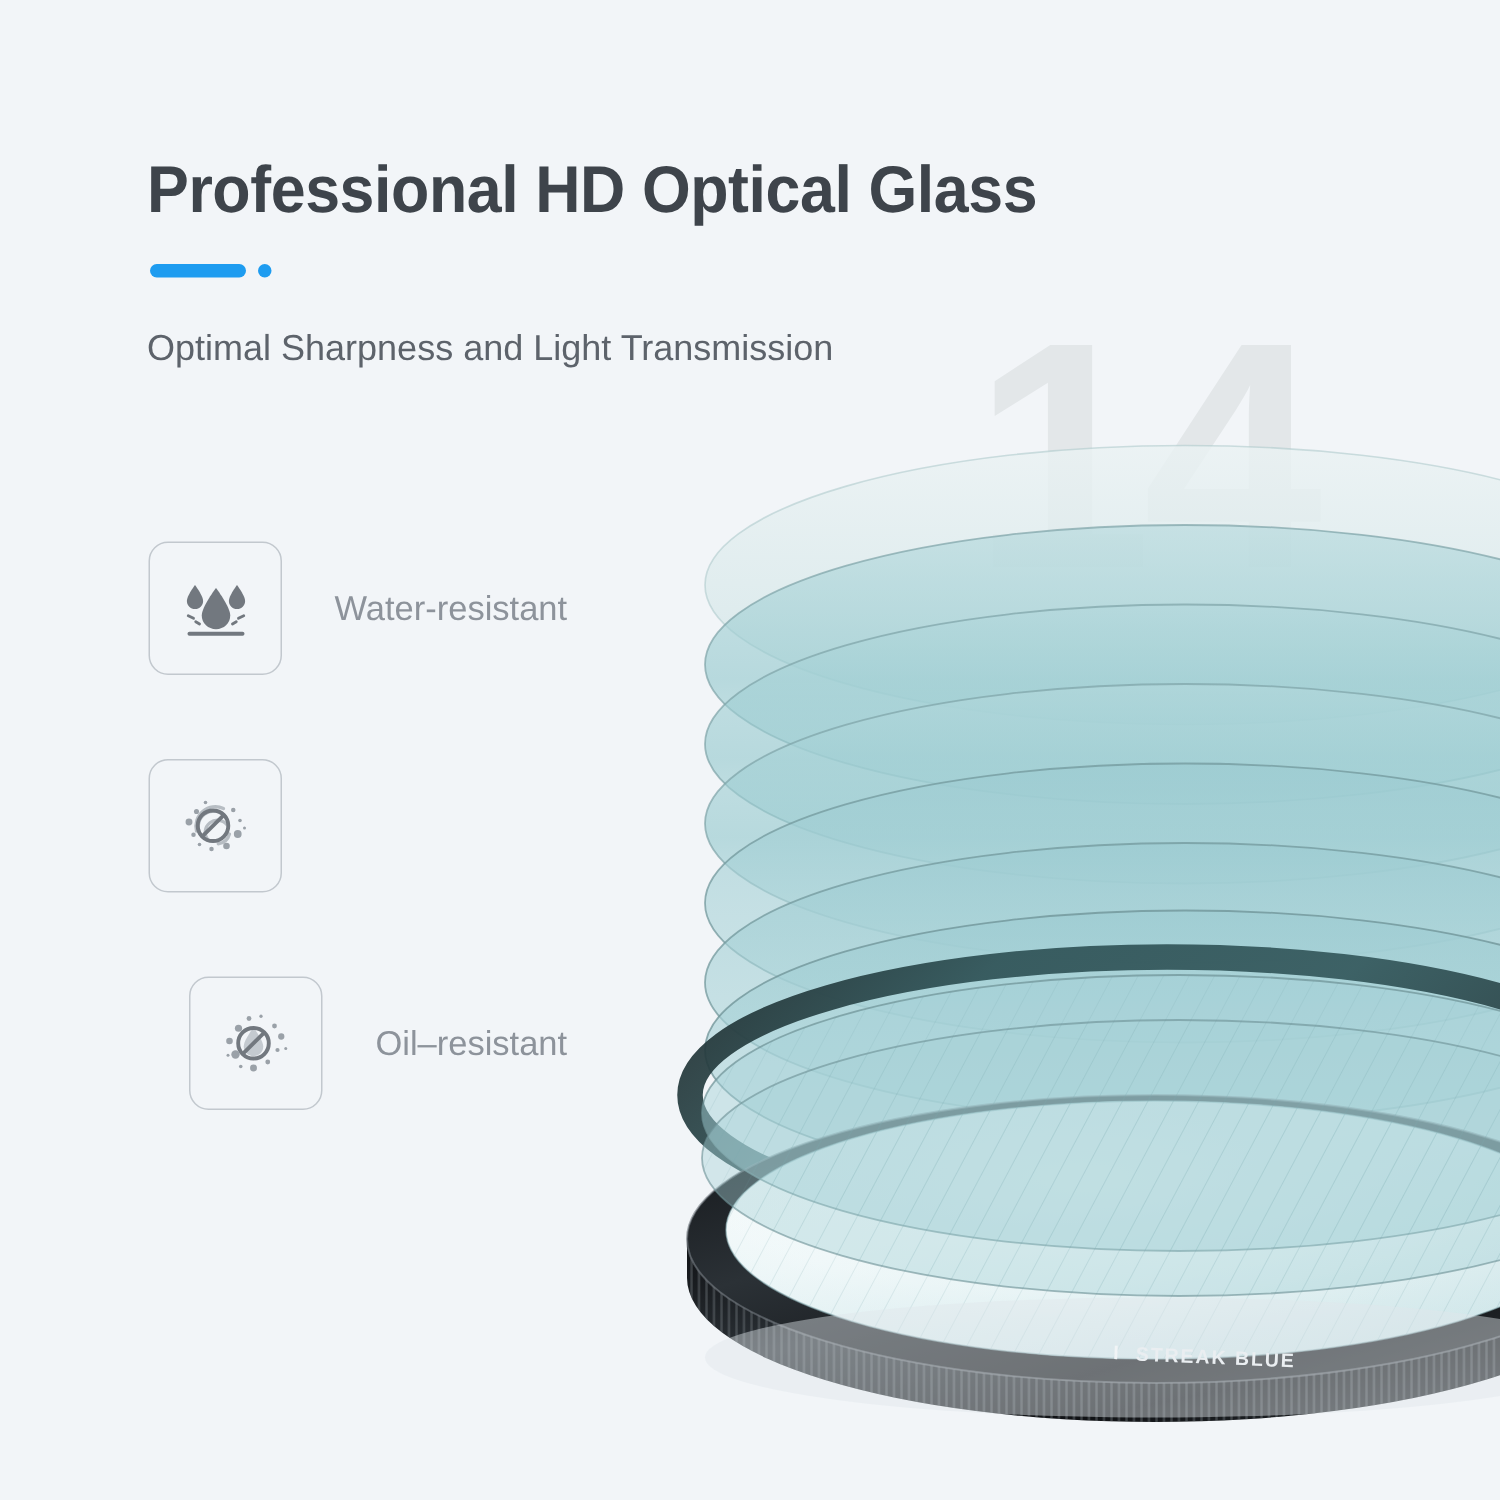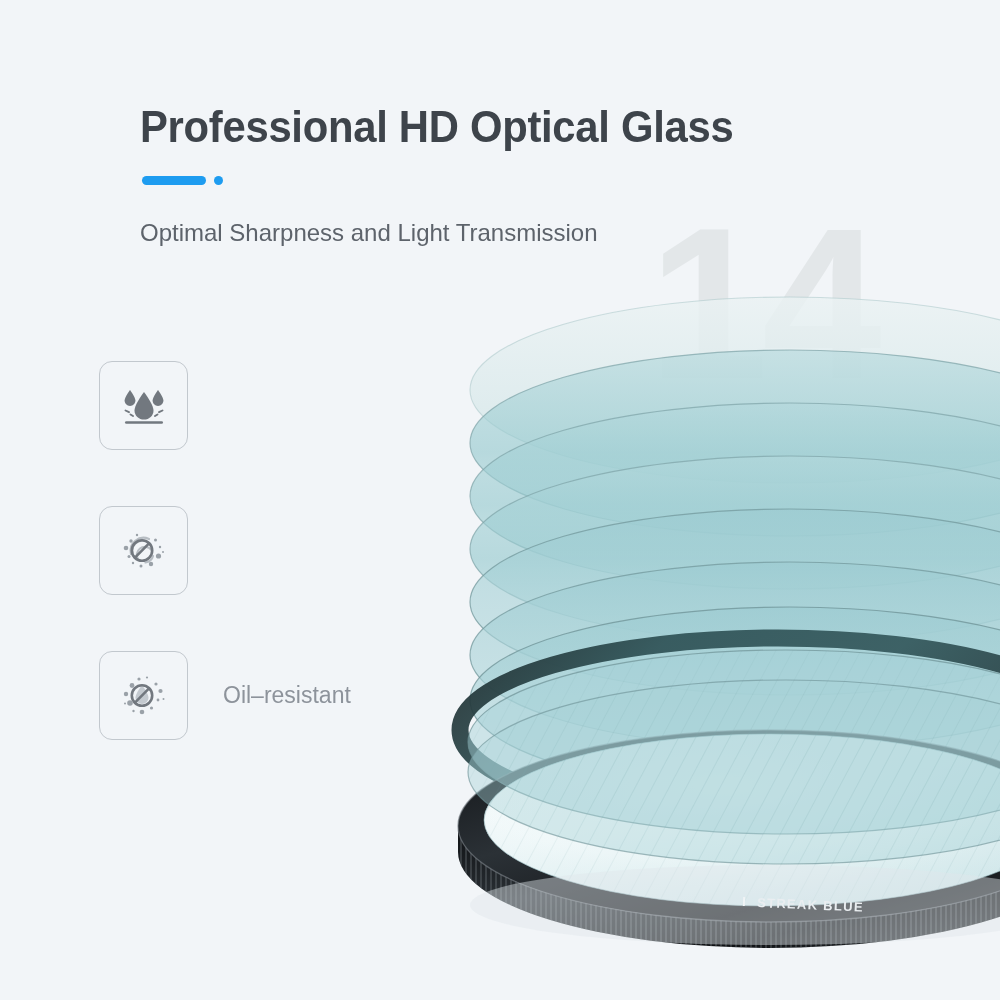--- a/index.html
+++ b/index.html
@@ -33,21 +33,20 @@
     pointer-events: none;
   }
 
   
   .content {
     position: absolute;
     left: 98px;
     top: 104px;
     width: 660px;
     z-index: 5;
-    margin-left: 42px;
   }
 
   .page-title {
     font-size: 44px;
     font-weight: bold;
     color: #3e444b;
     letter-spacing: -0.3px;
     line-height: 1.05;
     margin: 0;
     transform: scaleX(0.95);
@@ -91,21 +90,21 @@
     left: 99px;
     top: 360px;
     z-index: 5;
   }
   .feature {
     display: flex;
     align-items: center;
     height: 90px;
     margin-bottom: 55px;
   }
-  .feature:last-child { margin-bottom: 0; }
+  .feature:last-child { margin-bottom: 0; justify-content: flex-end; }
 
   .icon-box {
     width: 89px;
     height: 89px;
     border: 1.6px solid #c2c8ce;
     border-radius: 13px;
     display: flex;
     align-items: center;
     justify-content: center;
     box-sizing: border-box;
@@ -287,20 +286,21 @@
           </g>
           <g stroke="#72787f" stroke-width="1.9" stroke-linecap="round" fill="none">
             <line x1="8.5" y1="32.5" x2="12" y2="34.2"></line>
             <line x1="13.5" y1="36.5" x2="16" y2="38"></line>
             <line x1="45.5" y1="32.5" x2="42" y2="34.2"></line>
             <line x1="40.5" y1="36.5" x2="38" y2="38"></line>
           </g>
           <rect x="8" y="43.2" width="38" height="2.6" rx="1.3" fill="#72787f"></rect>
         </svg>
       </div>
+      <div class="feature-label">Water-resistant</div>
     </div>
 
 
     <div class="feature">
       <div class="icon-box">
         <svg width="54" height="54" viewBox="0 0 54 54">
 
           <g fill="none" stroke="#b7bdc3" stroke-width="2.2" stroke-linecap="round">
             <path d="M14 31 A13 13 0 0 1 32 16"></path>
             <path d="M17.5 34.5 A10 10 0 0 1 33.5 21.5"></path>

